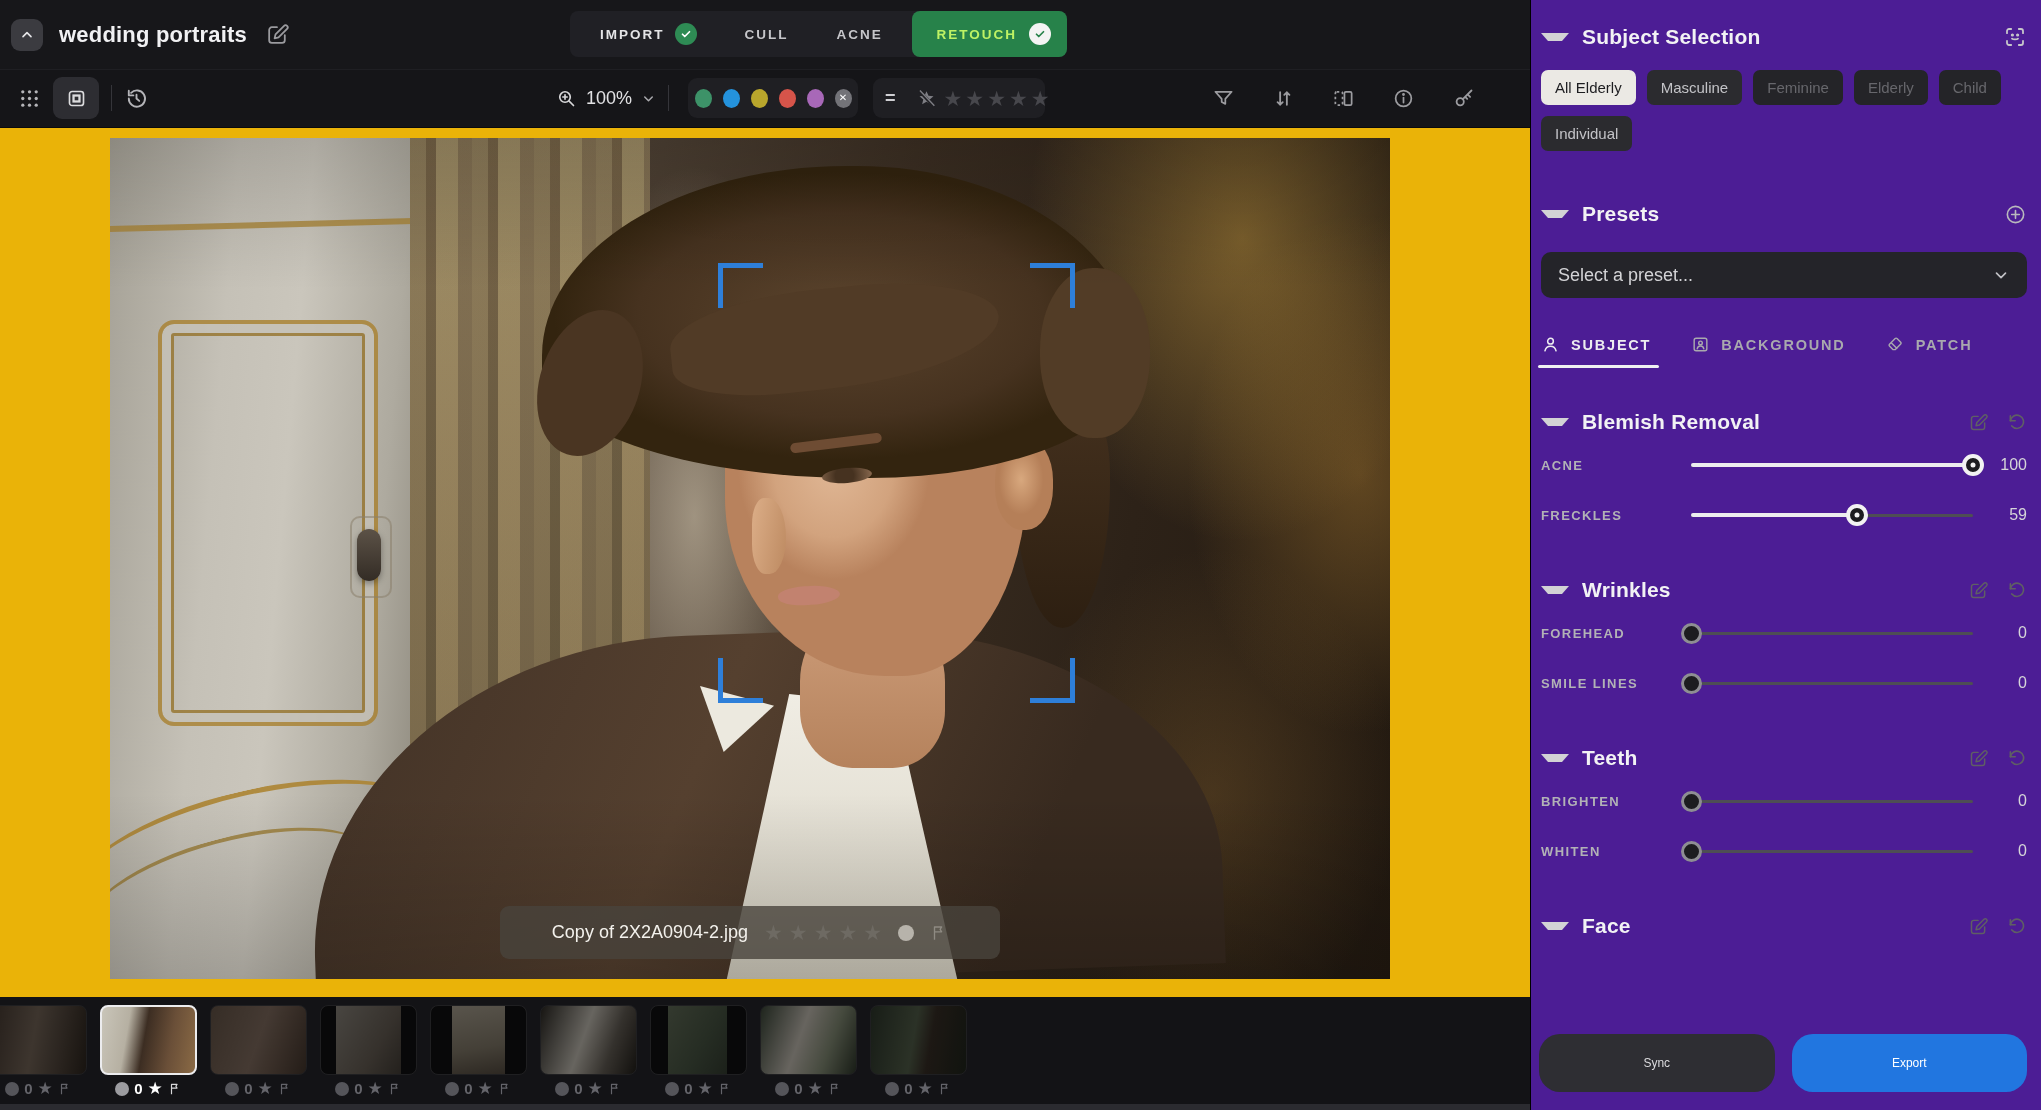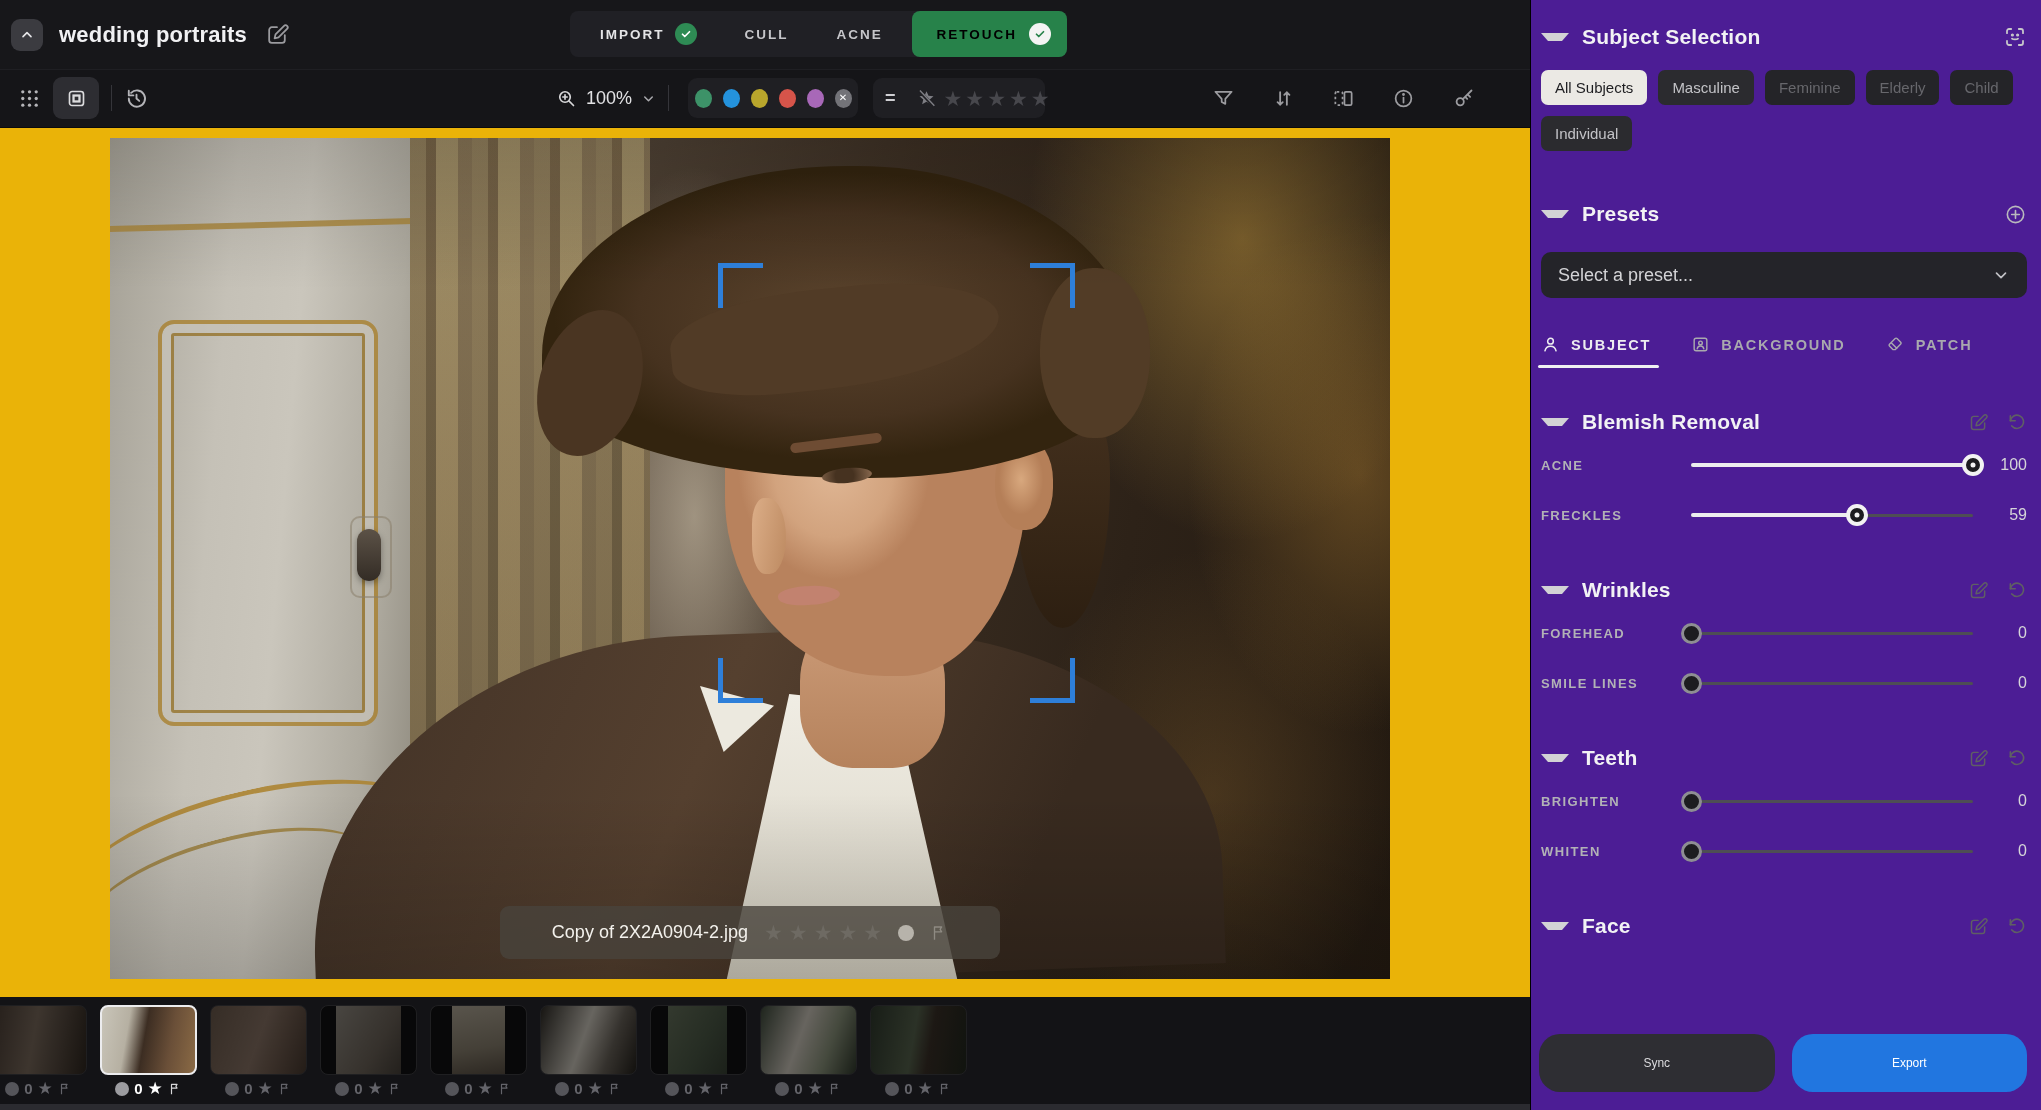--- a/index.html
+++ b/index.html
@@ -12,21 +12,21 @@
   .topbar{position:absolute;left:0;top:0;width:1530px;height:69px;background:#17171a;border-bottom:1px solid #1f1f23;z-index:6;display:flex;align-items:center;}
   .collapse-btn{margin-left:11px;width:32px;height:32px;border-radius:9px;background:#3b3b40;border:none;display:flex;align-items:center;justify-content:center;color:#e6e6e8;cursor:pointer;}
   .proj-title{margin:0 0 0 16px;font-size:22px;font-weight:600;color:#f1f1f3;letter-spacing:.2px;}
   .edit-title{margin-left:18px;color:#9b9b9f;}
   .workflow{position:absolute;left:570px;top:11px;width:497px;height:46px;background:#202025;border-radius:8px;display:flex;align-items:center;}
   .wf-tab{display:flex;align-items:center;gap:10px;font-size:13.5px;font-weight:600;letter-spacing:2px;color:#c6c6ca;padding:0 24px;height:100%;cursor:pointer;white-space:nowrap;}
   .wf-tab.first{padding-left:30px;color:#e4e4e6;}
   .badge{width:22px;height:22px;border-radius:50%;display:flex;align-items:center;justify-content:center;flex:0 0 22px;}
   .badge.green{background:#2e8b54;color:#fff;}
   .badge.white{background:#f4f4f4;color:#27824a;}
-  .wf-tab.retouch{margin-left:auto;background:#27824a;border-radius:8px;color:#000000;padding:0 16px 0 24px;gap:12px;}
+  .wf-tab.retouch{margin-left:auto;background:#27824a;border-radius:8px;color:#bef264;padding:0 16px 0 24px;gap:12px;}
 
   
   .toolbar{position:absolute;left:0;top:69px;width:1530px;height:58px;background:#151518;border-bottom:1px solid #0a0a0c;z-index:5;}
   .tb-left{position:absolute;left:18px;top:0;height:58px;display:flex;align-items:center;gap:12px;color:#b4b4b8;}
   .view-btn{width:46px;height:42px;border-radius:9px;background:#2d2d32;border:none;color:#dcdcde;display:flex;align-items:center;justify-content:center;cursor:pointer;}
   .tb-div{width:1px;height:26px;background:#35353a;}
   .zoom-group{position:absolute;left:556px;top:0;height:58px;display:flex;align-items:center;gap:9px;color:#d8d8da;cursor:pointer;}
   .zoom-label{font-size:18px;color:#e2e2e4;}
   .zoom-div{position:absolute;left:668px;top:16px;width:1px;height:26px;background:#35353a;}
   .pill{position:absolute;top:9px;height:40px;background:#1f1f23;border-radius:9px;display:flex;align-items:center;}
@@ -513,21 +513,21 @@
               <path d="M20 15.8V18a2 2 0 0 1-2 2h-2.2"></path>
               <path d="M8.2 20H6a2 2 0 0 1-2-2v-2.2"></path>
               <circle cx="9.4" cy="10" r="0.7" fill="currentColor"></circle>
               <circle cx="14.6" cy="10" r="0.7" fill="currentColor"></circle>
               <path d="M9 13.6c1 1.1 5 1.1 6 0"></path>
             </svg>
         </span>
       </span>
     </div>
     <div class="subj-options" id="subject-options">
-        <button class="subj active">All Subjects</button>
+        <button class="subj active">All Elderly</button>
         <button class="subj enabled">Masculine</button>
         <button class="subj disabled">Feminine</button>
         <button class="subj disabled">Elderly</button>
         <button class="subj disabled">Child</button>
         <button class="subj enabled">Individual</button>
       </div>
 
     <div class="sec-head presets-head">
       <span class="tri"></span>
       <span class="sec-title">Presets</span>

